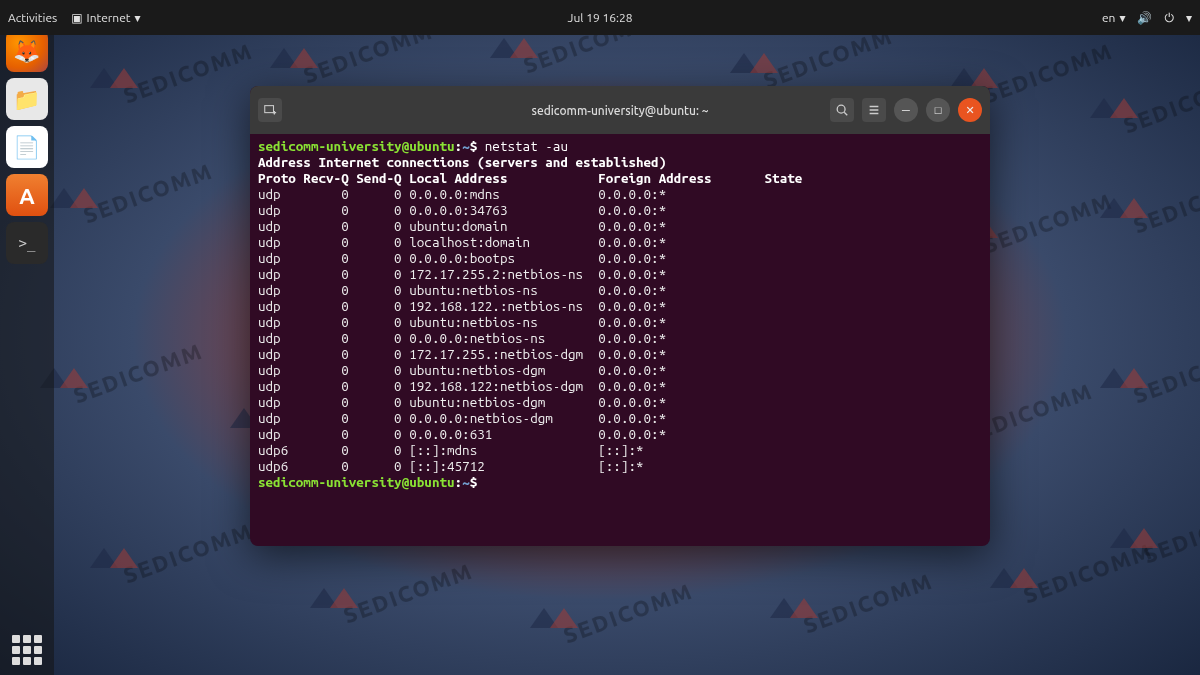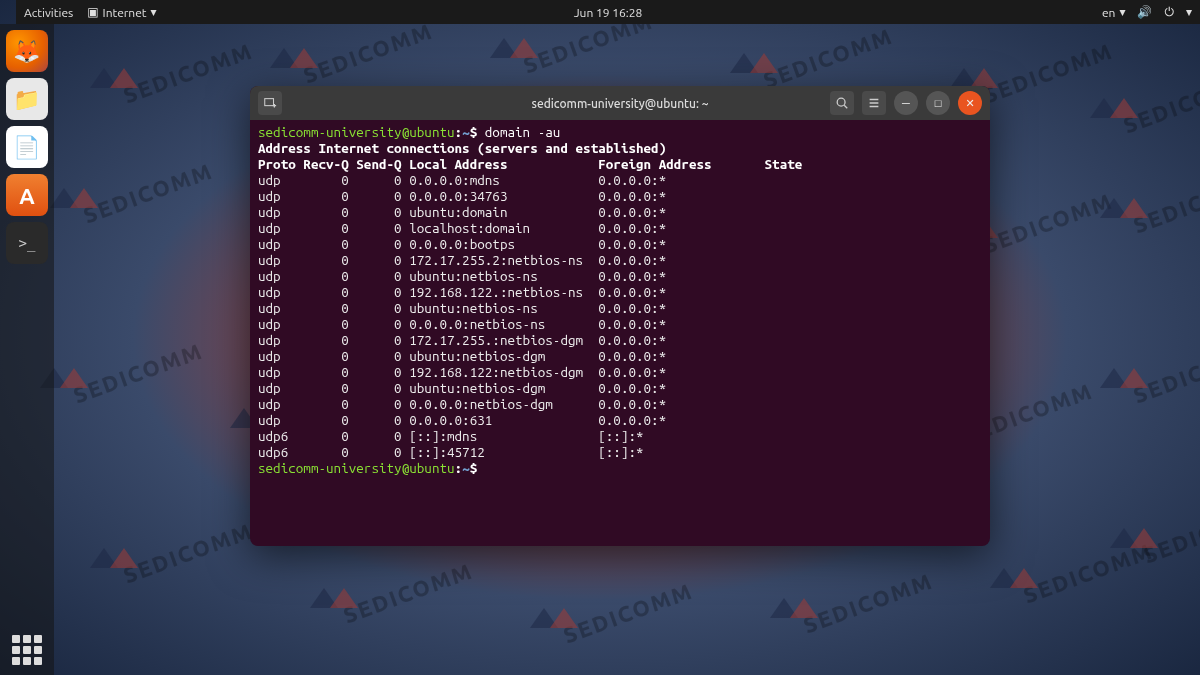--- a/index.html
+++ b/index.html
@@ -18,21 +18,21 @@
   font-size: 22px; letter-spacing: 2px; transform: rotate(-20deg);
   white-space: nowrap;
 }
 .wallpaper .tri {
   position: absolute; width: 0; height: 0;
   border-left: 14px solid transparent; border-right: 14px solid transparent;
 }
 
 
 .topbar {
-  position: absolute; top: 0; left: 16px; right: 0; height: 24px;
+  position: absolute; top: 0; left: 0; right: 0; height: 35px;
   background: #1a1a1a; color: #e0e0e0; font-size: 12px;
   display: flex; align-items: center; padding: 0 8px; z-index: 10;
 }
 .topbar .left { display: flex; gap: 14px; align-items: center; }
 .topbar .center { position: absolute; left: 50%; transform: translateX(-50%); }
 .topbar .right { margin-left: auto; display: flex; gap: 12px; align-items: flex-end; }
 .topbar .item { display: flex; align-items: center; gap: 4px; cursor: pointer; }
 
 
 .dock {
@@ -59,21 +59,21 @@
 .dock .grid-icon span { background: #ddd; border-radius: 1px; }
 
 
 .termwin {
   position: absolute; left: 250px; top: 86px; width: 740px; height: 460px;
   background: #300a24; border-radius: 8px; overflow: hidden;
   box-shadow: 0 10px 40px rgba(0,0,0,0.6);
   z-index: 20; display: flex; flex-direction: column;
 }
 .tw-header {
-  height: 34px; background: #3a3a3a; display: flex; align-items: center;
+  height: 48px; background: #3a3a3a; display: flex; align-items: center;
   padding: 0 8px; gap: 8px; color: #ddd; font-size: 12px;
 }
 .tw-header .title { position: absolute; left: 50%; transform: translateX(-50%); font-weight: 500; }
 .tw-header .ibtn {
   width: 24px; height: 24px; border-radius: 4px; background: #4a4a4a;
   display: flex; align-items: center; justify-content: center; cursor: pointer;
 }
 .tw-header .spacer { flex: 1; }
 .tw-header .wbtn {
   width: 24px; height: 24px; border-radius: 50%;
@@ -81,21 +81,21 @@
   font-size: 11px; color: #eee;
 }
 .tw-header .wbtn.close { background: #e95420; }
 .tw-header .wbtn.plain { background: #555; }
 
 .tw-body {
   flex: 1; padding: 4px 8px 12px 8px; overflow: hidden;
   font-family: "Ubuntu Mono", "DejaVu Sans Mono", monospace;
   font-size: 13.5px; line-height: 16px; color: #eee; white-space: pre;
 }
-.prompt-user { color: #8ae234; font-weight: normal; }
+.prompt-user { color: #8ae234; font-weight: bold; }
 .prompt-path { color: #729fcf; font-weight: bold; }
 .cmd { color: #fff; }
 .hdr { color: #fff; font-weight: bold; }
 </style>
 </head>
 <body>
 
 <div class="wallpaper" id="wallpaper">
     <div class="wm" style="left: 120px; top: 60px;">SEDICOMM</div>
     <div class="tri" style="left: 90px; top: 68px; border-bottom: 20px solid rgba(30, 40, 70, 0.55);"></div>
@@ -173,21 +173,21 @@
 
 <div class="topbar">
   <div class="left">
     <span class="item">Activities</span>
     <span class="item">
       <span>▣</span>
       <span>Internet</span>
       <span>▾</span>
     </span>
   </div>
-  <div class="center">Jun 19  16:28</div>
+  <div class="center">Jul 19  16:28</div>
   <div class="right">
     <span class="item">
       <span>en</span>
       <span>▾</span>
     </span>
     <span class="item">🔊</span>
     <span class="item">⏻</span>
     <span class="item">▾</span>
   </div>
 </div>
@@ -232,21 +232,21 @@
       <svg width="14" height="14" viewBox="0 0 16 16">
           <line x1="3" y1="4" x2="13" y2="4" stroke="#ccc" stroke-width="1.5"></line>
           <line x1="3" y1="8" x2="13" y2="8" stroke="#ccc" stroke-width="1.5"></line>
           <line x1="3" y1="12" x2="13" y2="12" stroke="#ccc" stroke-width="1.5"></line>
         </svg>
     </div>
     <div class="wbtn plain">─</div>
     <div class="wbtn plain">□</div>
     <div class="wbtn close">✕</div>
   </div>
-  <div class="tw-body" id="termbody"><span class="prompt-user">sedicomm-university@ubuntu</span><span class="hdr">:</span><span class="prompt-path">~</span><span class="hdr">$</span> <span class="cmd">domain -au</span>
+  <div class="tw-body" id="termbody"><span class="prompt-user">sedicomm-university@ubuntu</span><span class="hdr">:</span><span class="prompt-path">~</span><span class="hdr">$</span> <span class="cmd">netstat -au</span>
 <span class="hdr">Address Internet connections (servers and established)</span>
 <span class="hdr">Proto Recv-Q Send-Q Local Address            Foreign Address       State</span>
 udp        0      0 0.0.0.0:mdns             0.0.0.0:*             
 udp        0      0 0.0.0.0:34763            0.0.0.0:*             
 udp        0      0 ubuntu:domain            0.0.0.0:*             
 udp        0      0 localhost:domain         0.0.0.0:*             
 udp        0      0 0.0.0.0:bootps           0.0.0.0:*             
 udp        0      0 172.17.255.2:netbios-ns  0.0.0.0:*             
 udp        0      0 ubuntu:netbios-ns        0.0.0.0:*             
 udp        0      0 192.168.122.:netbios-ns  0.0.0.0:*             

